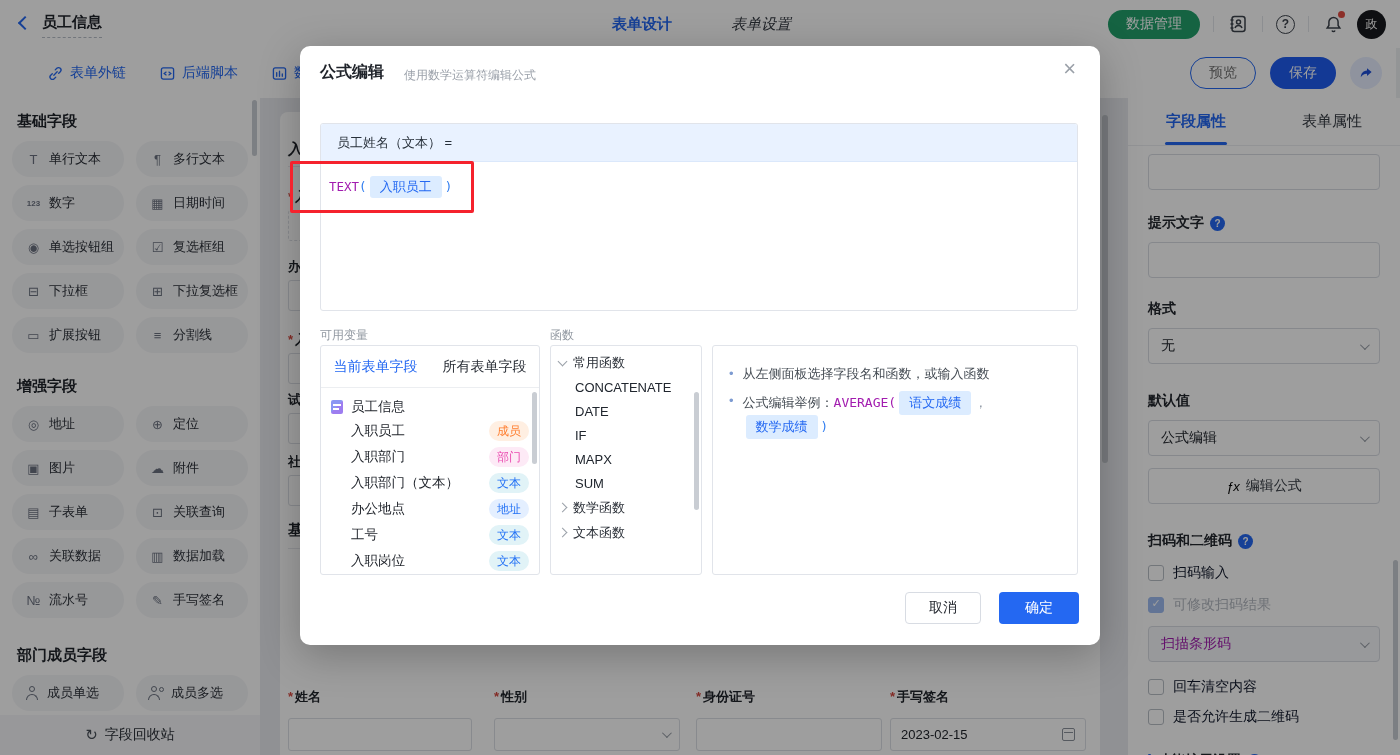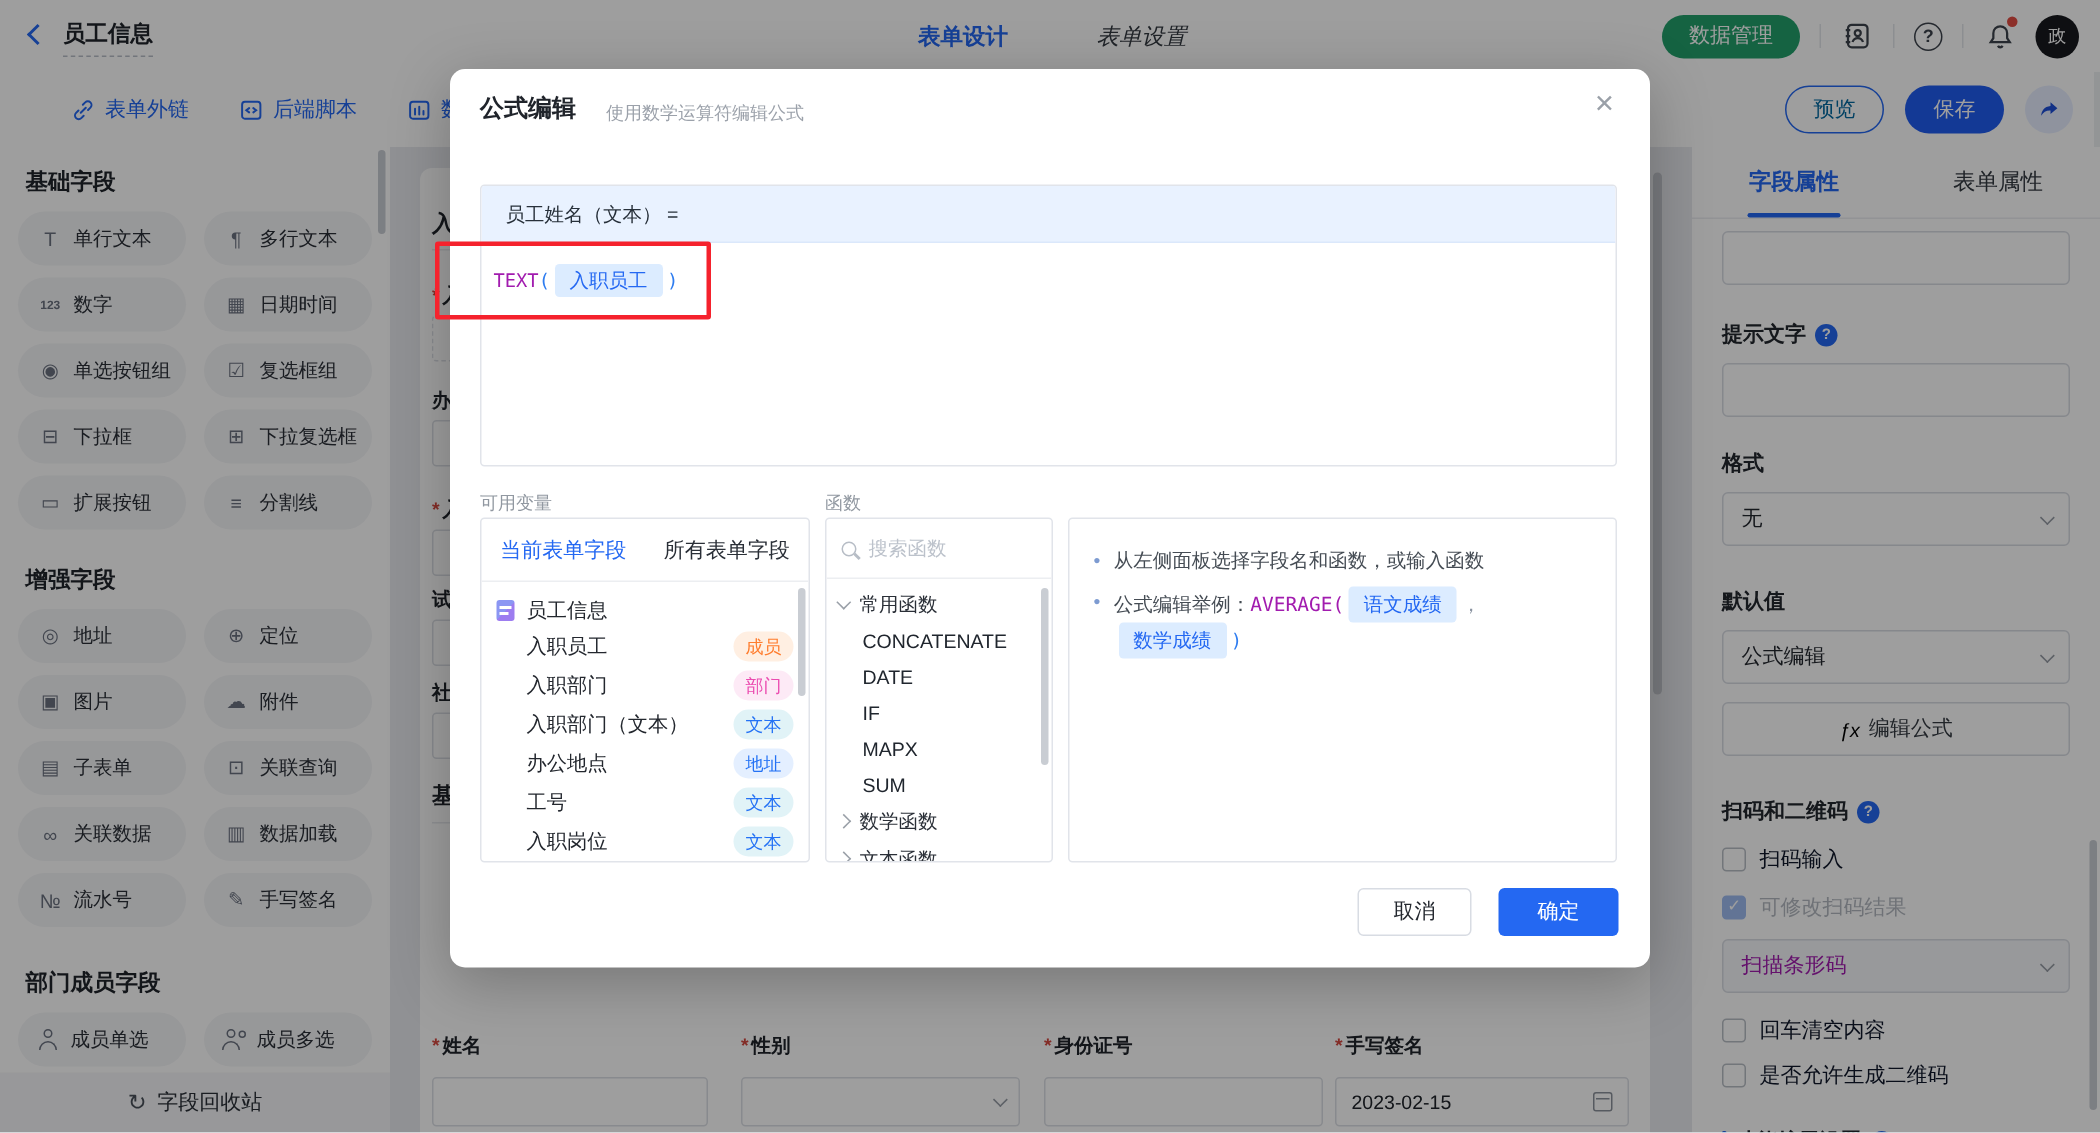--- a/index.html
+++ b/index.html
@@ -20,21 +20,21 @@
   .helpc{width:19px;height:19px;border:1.6px solid #3d434c;border-radius:50%;font-size:12px;font-weight:700;color:#3d434c;display:flex;align-items:center;justify-content:center;cursor:pointer;}
   .bellwrap{position:relative;cursor:pointer;}
   .reddot{position:absolute;right:-1px;top:-2px;width:7px;height:7px;border-radius:50%;background:#e34d43;}
   .ava{width:29px;height:29px;border-radius:50%;background:#17191d;color:#fff;font-size:12px;display:flex;align-items:center;justify-content:center;cursor:pointer;}
 
   
   .tbar{position:absolute;left:0;top:48px;width:1396px;height:50px;background:#fff;z-index:4;}
   .tlinks{position:absolute;left:48px;top:0;height:50px;display:flex;gap:34px;align-items:center;}
   .tlink{display:flex;gap:7px;align-items:center;color:#2468f2;font-size:14px;cursor:pointer;}
   .tbtns{position:absolute;right:14px;top:0;height:50px;display:flex;gap:14px;align-items:center;}
-  .pbtn{width:66px;height:32px;border:1px solid #2468f2;color:#0369a1;border-radius:16px;font-size:14px;display:flex;align-items:center;justify-content:center;cursor:pointer;background:#fff;}
+  .pbtn{width:66px;height:32px;border:1px solid #2468f2;color:#737373;border-radius:16px;font-size:14px;display:flex;align-items:center;justify-content:center;cursor:pointer;background:#fff;}
   .sbtn{width:66px;height:32px;background:#1f5cf0;color:#fff;border-radius:16px;font-size:14px;display:flex;align-items:center;justify-content:center;cursor:pointer;border:none;}
   .shbtn{width:32px;height:32px;border-radius:50%;background:#e7eeff;display:flex;align-items:center;justify-content:center;cursor:pointer;}
 
   
   .lsb{position:absolute;left:0;top:98px;width:260px;bottom:0;background:#fff;overflow:hidden;padding:14px 12px 0 12px;}
   .sec-t{font-size:15px;font-weight:700;color:#20242b;padding-left:5px;margin-bottom:10px;}
   .pgrid{display:grid;grid-template-columns:1fr 1fr;gap:8px 12px;margin-bottom:0;}
   .pill{height:36px;border-radius:18px;background:#f4f5f7;display:flex;align-items:center;padding-left:13px;gap:7px;font-size:13px;color:#2a2f37;cursor:pointer;white-space:nowrap;overflow:hidden;}
   .pi{width:17px;text-align:center;color:#6b7280;font-size:13px;flex:none;}
   .pi-sm{font-size:8px;font-weight:700;letter-spacing:0;}
@@ -481,24 +481,20 @@
         <span class="tag tag-text">文本</span>
       </div>
       <div class="vrow">
         <span>入职岗位</span>
         <span class="tag tag-text">文本</span>
       </div>
       <div class="pthumb" style="top:46px;height:72px;"></div>
     </div>
 
     <div class="panel" style="left:250px;width:152px;">
-      <div class="srow">
-        <span class="mag"></span>
-        <input class="sinp" placeholder="搜索函数" style="">
-      </div>
       <div class="grow" style="margin-top:4px;">
         <span class="cardn"></span>
         <span>常用函数</span>
       </div>
       <div class="firow">CONCATENATE</div>
       <div class="firow">DATE</div>
       <div class="firow">IF</div>
       <div class="firow">MAPX</div>
       <div class="firow">SUM</div>
       <div class="grow">

